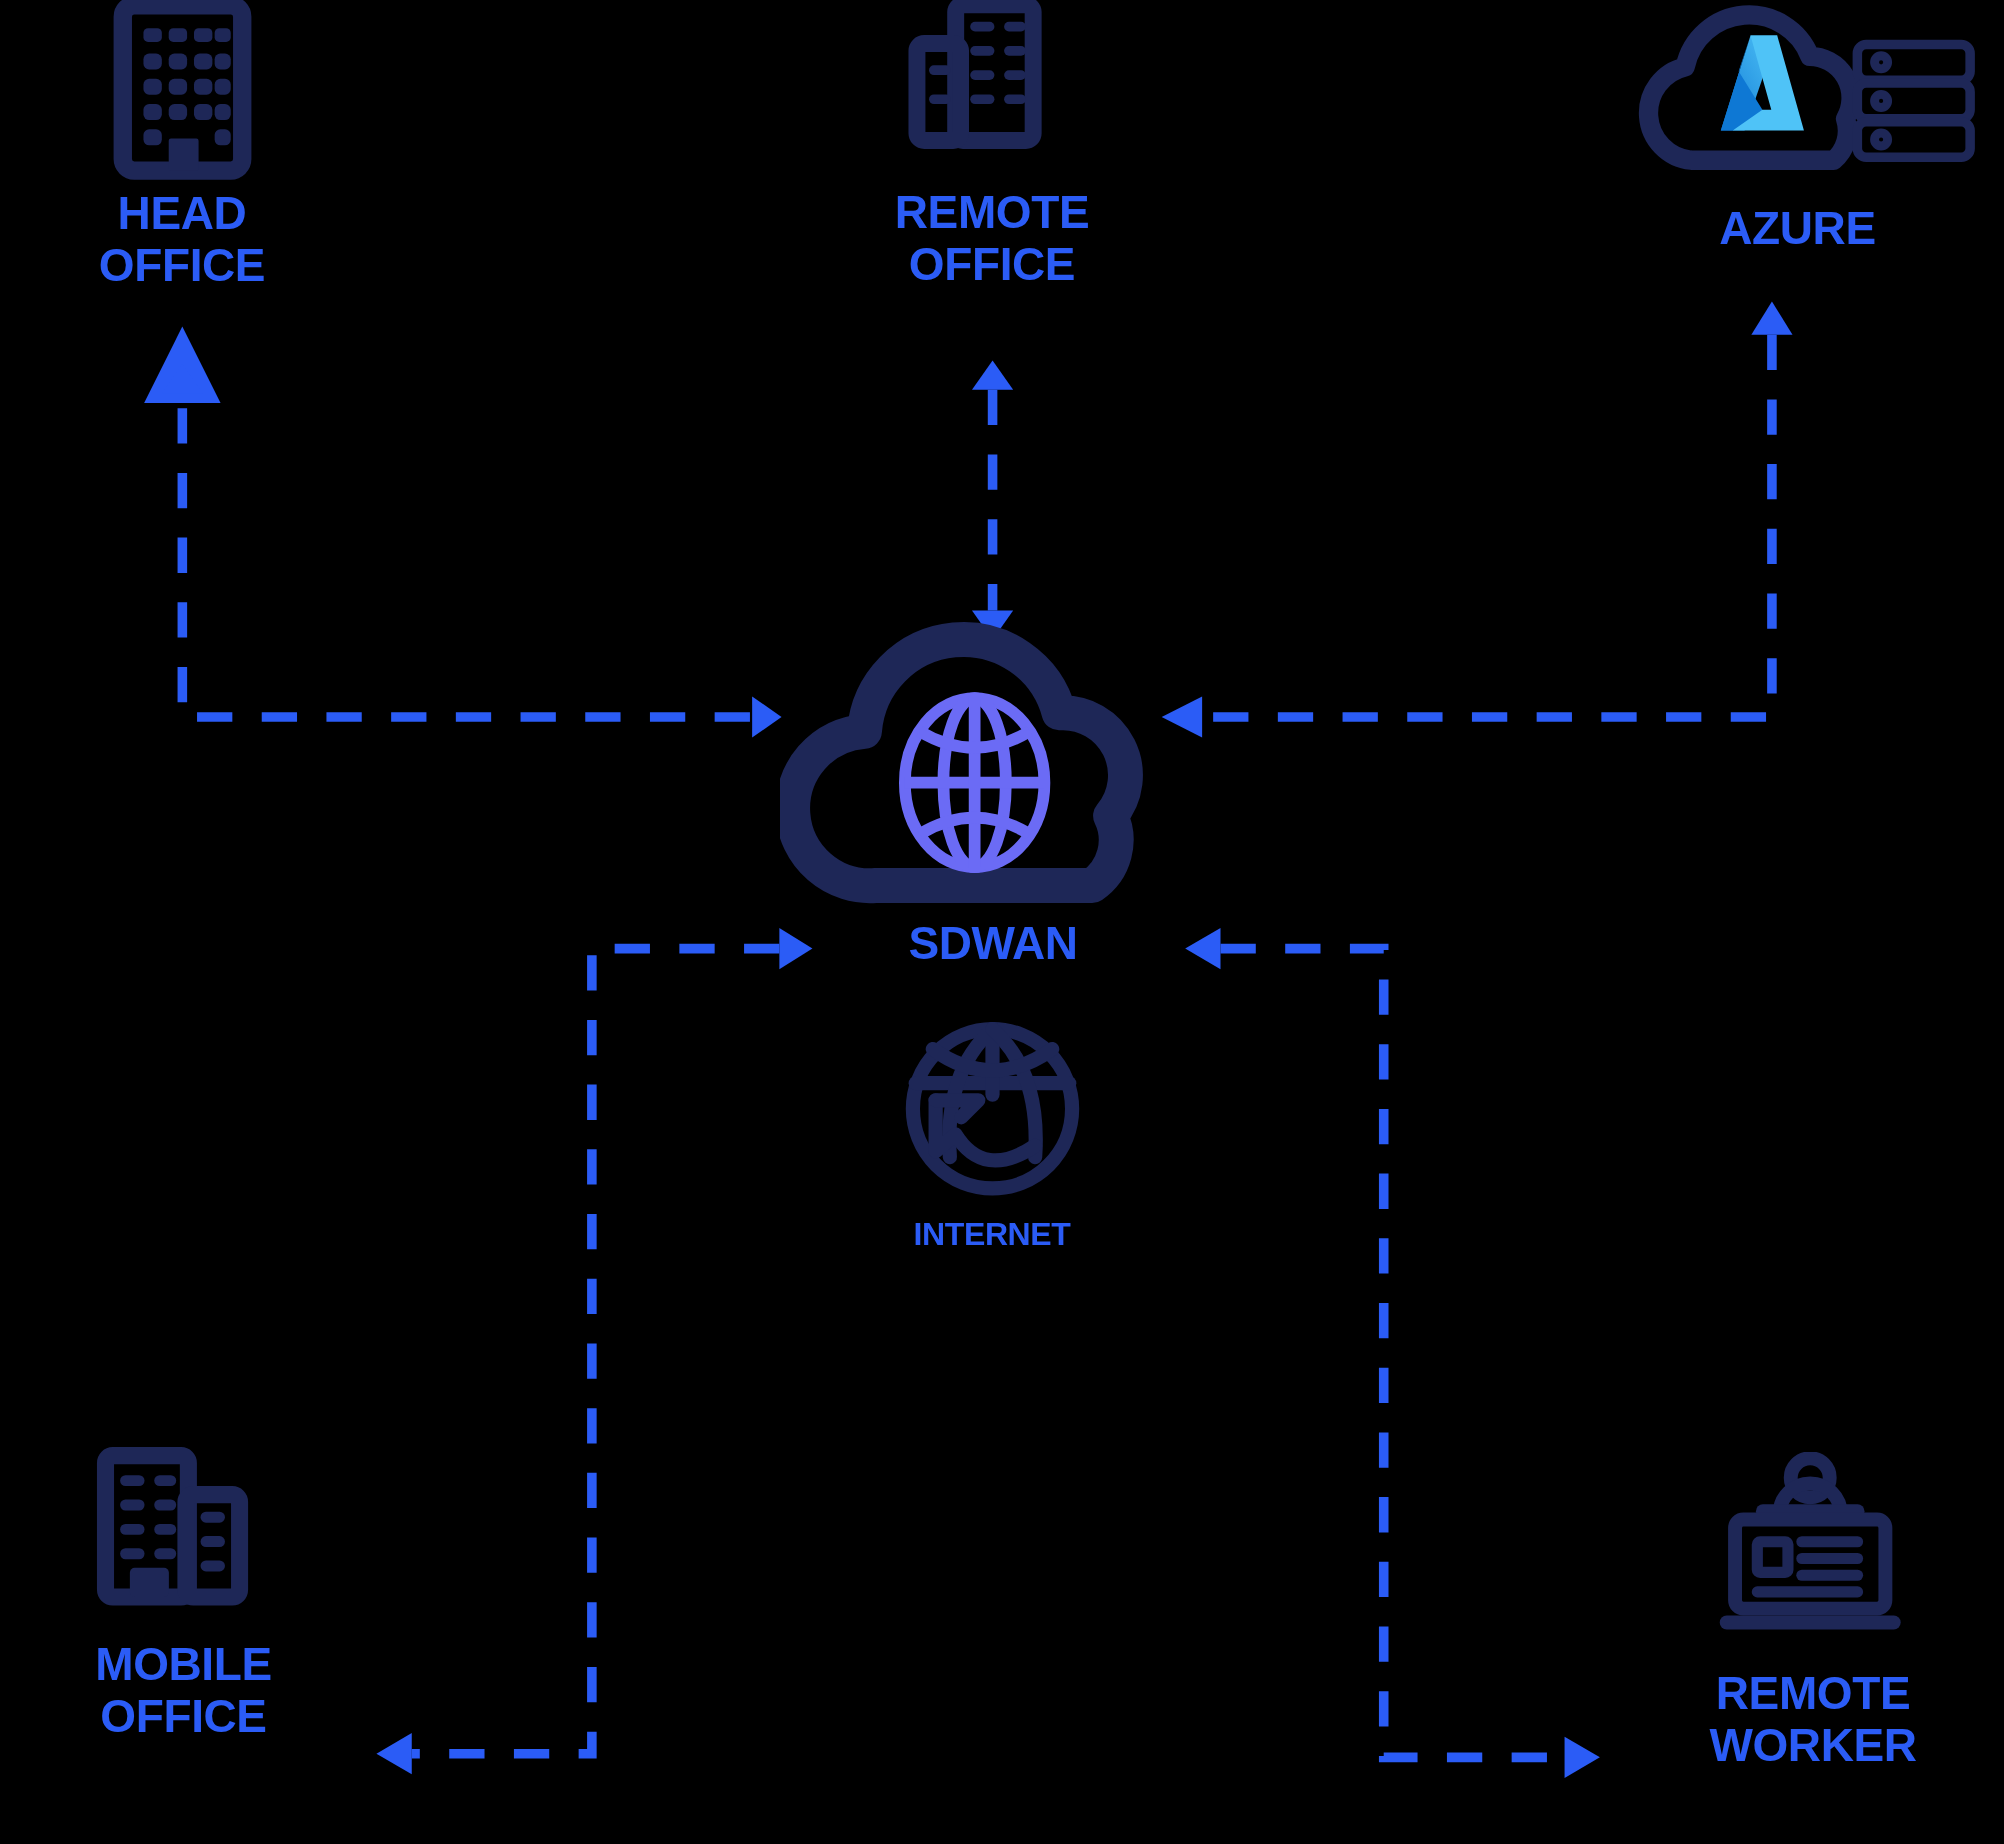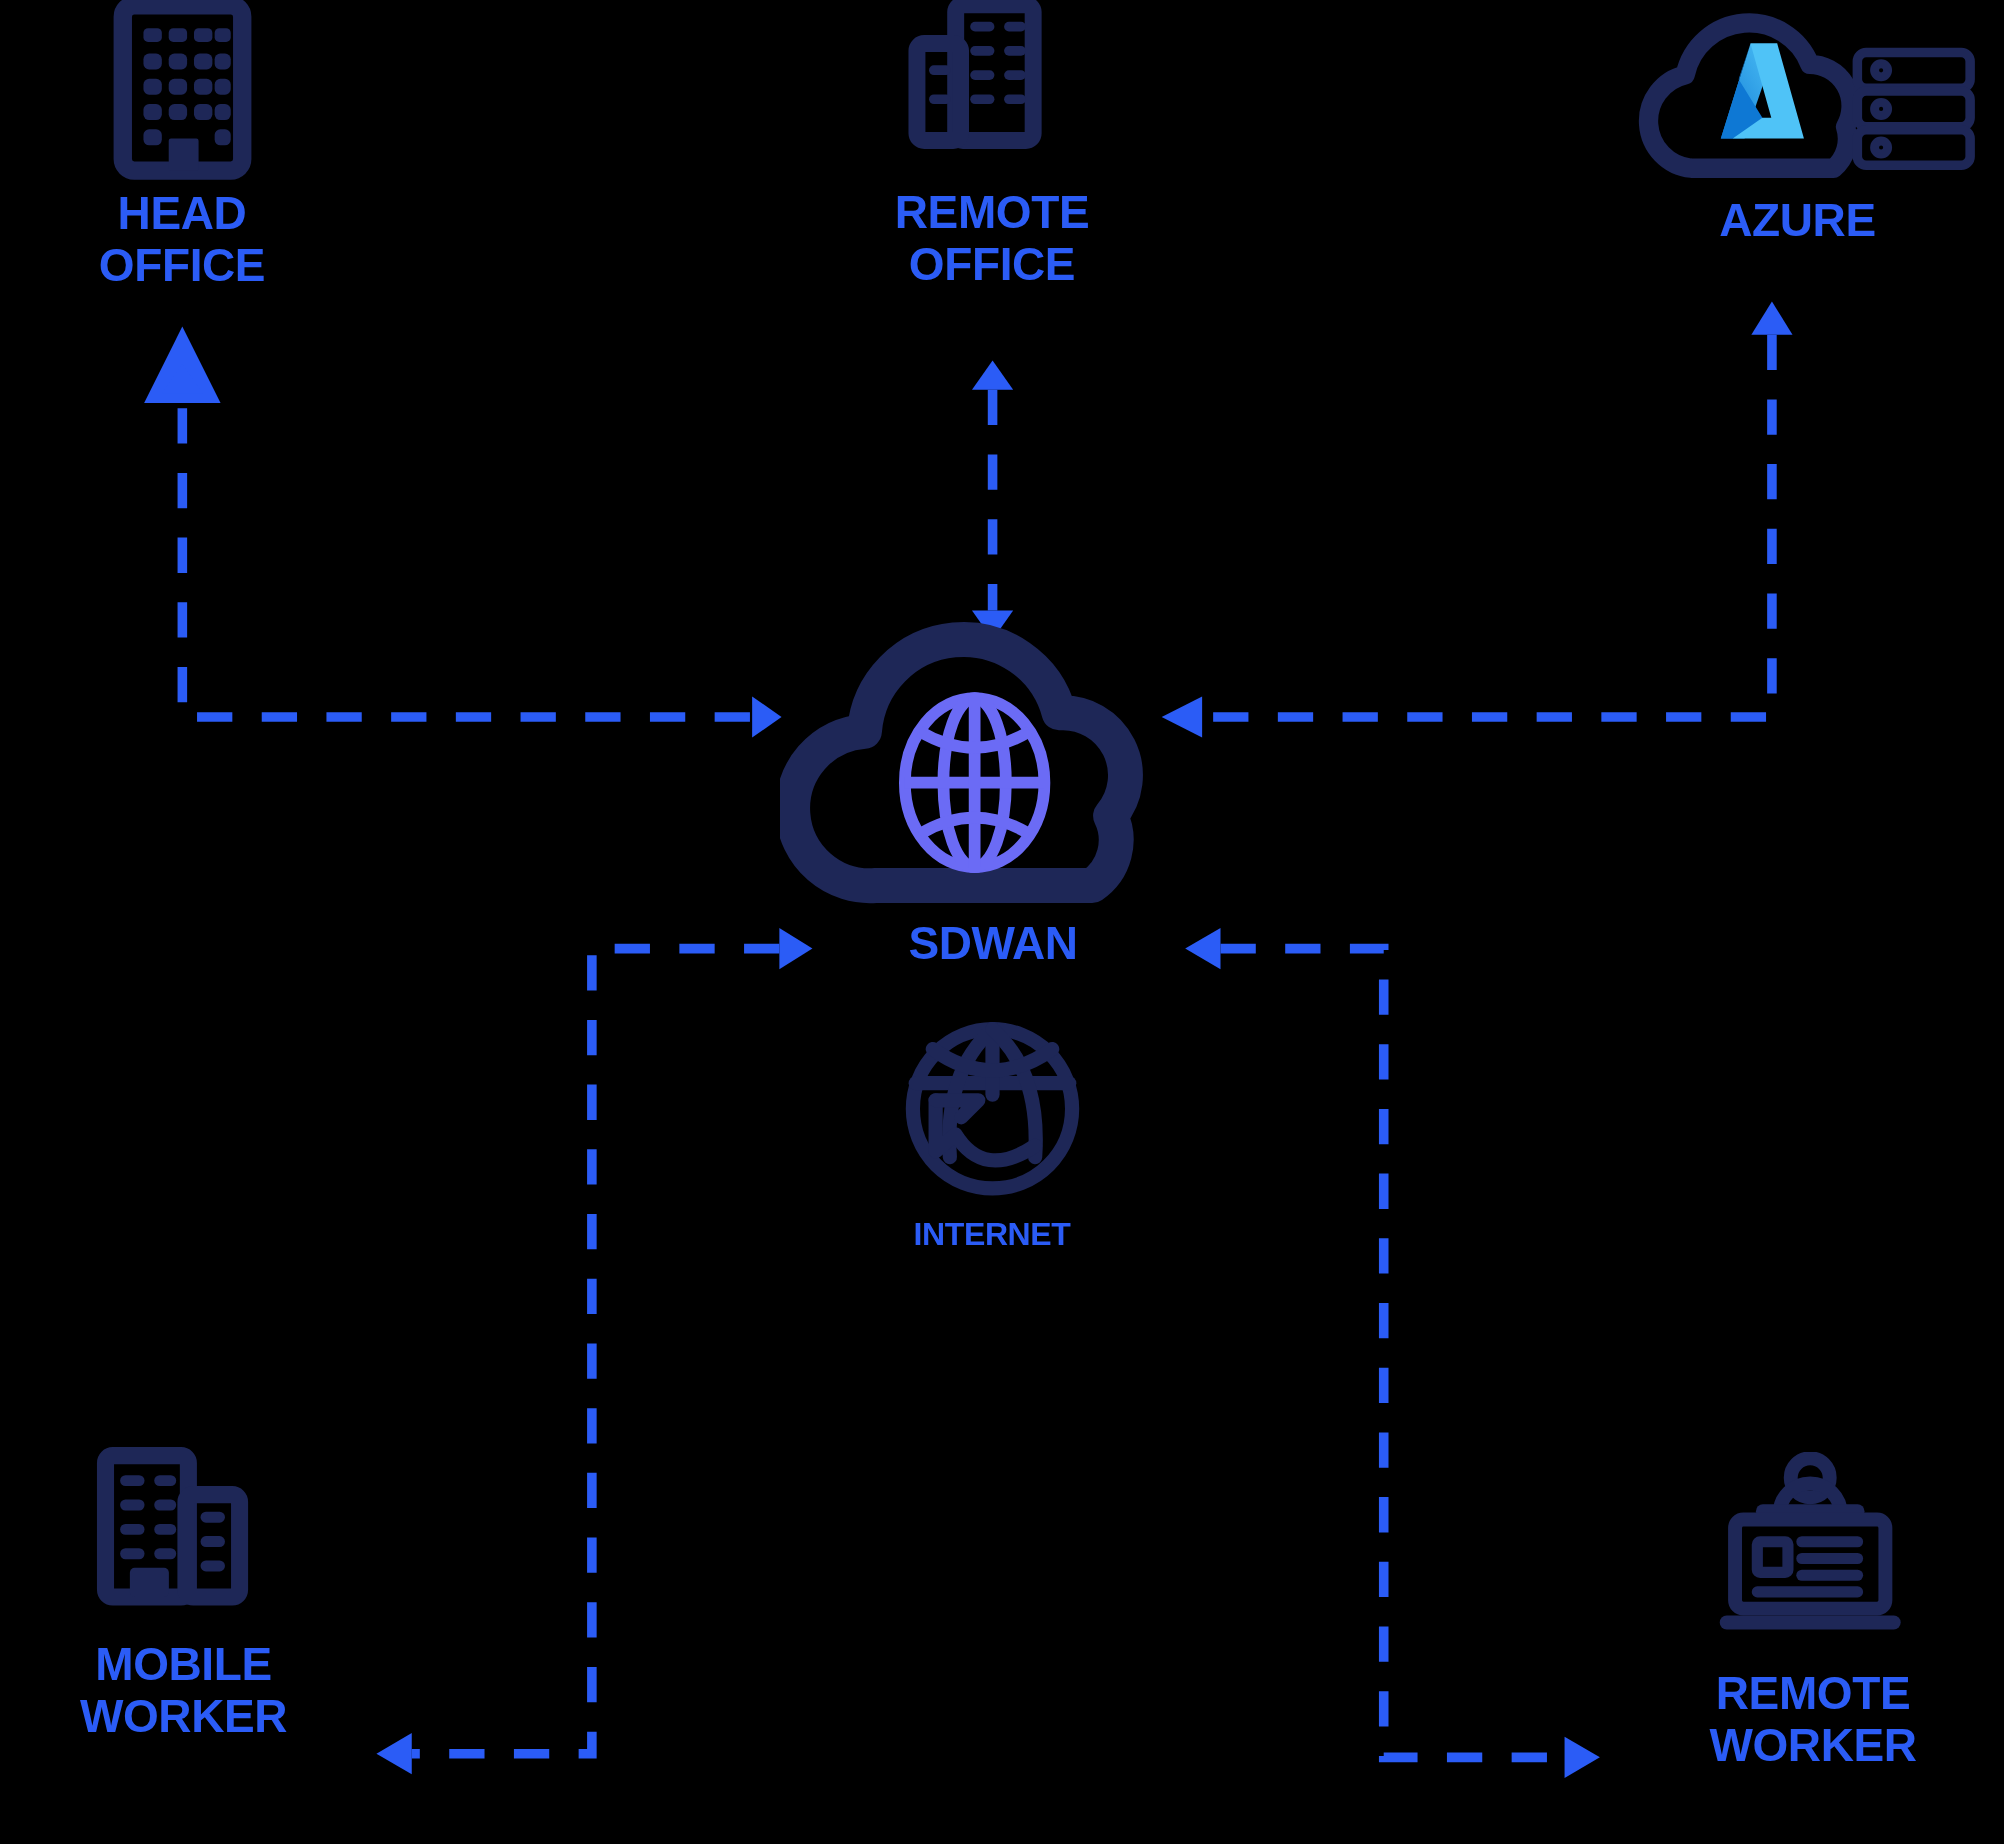--- a/index.html
+++ b/index.html
@@ -151,21 +151,21 @@
           <rect x="43" y="39" width="9" height="4" rx="2"></rect>
           <rect x="12" y="27" width="9" height="4" rx="2"></rect>
           <rect x="12" y="39" width="9" height="4" rx="2"></rect>
         </g>
       </svg>
     </span>
     <span class="node-label label-xl">REMOTE
 OFFICE</span>
   </div>
 
-  <div class="node" style="left:1610px; top:8px; width:375px;">
+  <div class="node" style="left:1610px; top:0px; width:375px;gap:16px;">
     <span class="node-icon">
       <svg width="360" height="184" viewBox="0 0 120 62">
 
         <path d="M24 54 A16 16 0 0 1 22 22.5 A22 22 0 0 1 64 19 A14 14 0 0 1 76 40 A13 13 0 0 1 72 54 Z" fill="none" stroke="#1E2757" stroke-width="6.5" stroke-linejoin="round"></path>
 
         <g>
           <path d="M44 12 L53 12 L42 44 L34 44 Z" fill="url(#azgrad)"></path>
           <path d="M44 12 L53 12 L62 44 L38 44 L43 37 L51 37 Z" fill="#4FC3F7"></path>
           <path d="M44 12 L40 24 L48 37 L38 44 L34 44 Z" fill="#0E78D4"></path>
         </g>
@@ -238,21 +238,21 @@
           <rect x="14" y="44" width="10" height="4.5" rx="2.2"></rect>
           <rect x="28" y="44" width="9" height="4.5" rx="2.2"></rect>
           <rect x="47" y="29" width="10" height="4.5" rx="2.2"></rect>
           <rect x="47" y="39" width="10" height="4.5" rx="2.2"></rect>
           <rect x="47" y="49" width="10" height="4.5" rx="2.2"></rect>
           <rect x="18" y="52" width="16" height="12" rx="2"></rect>
         </g>
       </svg>
     </span>
     <span class="node-label label-xl">MOBILE
-WORKER</span>
+OFFICE</span>
   </div>
 
   <div class="node" style="left:1640px; top:1452px; width:346px;">
     <span class="node-icon">
       <svg width="206" height="213" viewBox="0 0 74 76">
         <g stroke="#1E2757" stroke-width="5" fill="none" stroke-linecap="round" stroke-linejoin="round">
           <circle cx="36" cy="9" r="7"></circle>
           <path d="M25 22 A11 11 0 0 1 47 22"></path>
           <line x1="19" y1="21" x2="53" y2="21"></line>
           <rect x="9" y="24" width="54" height="32" rx="3"></rect>

